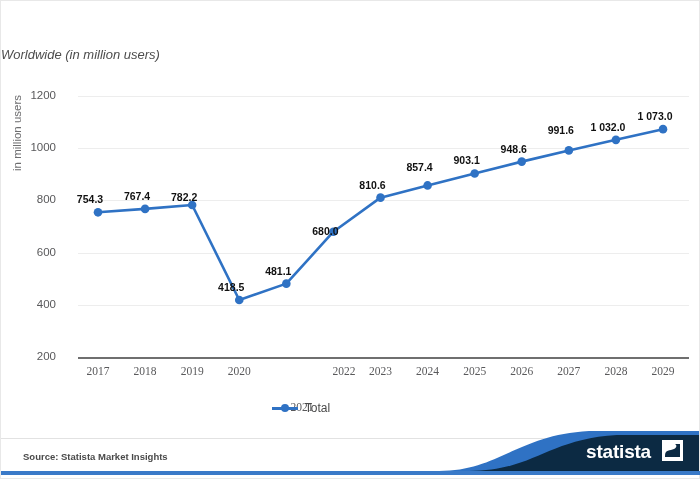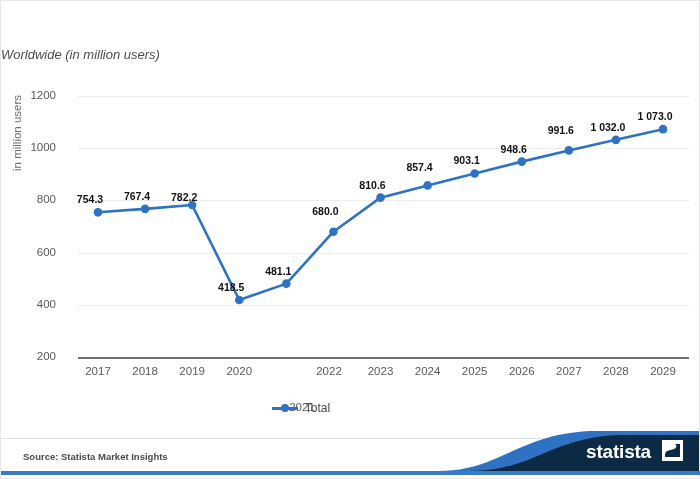--- a/index.html
+++ b/index.html
@@ -79,20 +79,21 @@
     transform: rotate(-90deg);
     transform-origin: left top;
     white-space: nowrap;
   }
   #xtick-row {
     position: absolute;
     left: 77px;
     top: 364px;
     width: 611px;
     height: 20px;
+    font-family: Liberation Serif, serif;
   }
   .xtick-label {
     position: absolute;
     font-size: 11.5px;
     color: #59595b;
     text-align: center;
     transform: translateX(-50%);
     white-space: nowrap;
   }
   
@@ -236,38 +237,38 @@
         <circle cx="490.83333333333337" cy="54.39240000000001" r="4.3" fill="#2f72c4"></circle>
         <circle cx="537.9166666666667" cy="43.84800000000001" r="4.3" fill="#2f72c4"></circle>
         <circle cx="585" cy="33.14699999999999" r="4.3" fill="#2f72c4"></circle>
       </svg>
     <div id="point-labels">
         <div class="point-label" style="left: 12px; top: 109.328px;">754.3</div>
         <div class="point-label" style="left: 59.0833px; top: 105.909px;">767.4</div>
         <div class="point-label" style="left: 106.167px; top: 99px; margin-top: 8px;">782.2</div>
         <div class="point-label" style="left: 153.25px; top: 196.971px;">418.5</div>
         <div class="point-label" style="left: 200.333px; top: 180.633px;">481.1</div>
-        <div class="point-label" style="left: 247.417px; top: 121px;">680.0</div>
+        <div class="point-label" style="left: 247.417px; top: 141px;">680.0</div>
         <div class="point-label" style="left: 294.5px; top: 94.6334px;">810.6</div>
         <div class="point-label" style="left: 341.583px; top: 77px;">857.4</div>
         <div class="point-label" style="left: 388.667px; top: 70.4909px;">903.1</div>
         <div class="point-label" style="left: 435.75px; top: 58.6154px;">948.6</div>
         <div class="point-label" style="left: 482.833px; top: 40px;">991.6</div>
         <div class="point-label" style="left: 529.917px; top: 36.848px;">1 032.0</div>
         <div class="point-label" style="left: 577px; top: 26.147px;">1 073.0</div>
       </div>
   </div>
 
   <div id="xtick-row">
       <div class="xtick-label" style="left: 20px;">2017</div>
       <div class="xtick-label" style="left: 67.0833px;">2018</div>
       <div class="xtick-label" style="left: 114.167px;">2019</div>
       <div class="xtick-label" style="left: 161.25px;">2020</div>
       <div class="xtick-label" style="left: 224px; margin-top: 36px;">2021</div>
-      <div class="xtick-label" style="left: 251px;">2022</div>
+      <div class="xtick-label" style="left: 266px;">2022</div>
       <div class="xtick-label" style="left: 302.5px;">2023</div>
       <div class="xtick-label" style="left: 349.583px;">2024</div>
       <div class="xtick-label" style="left: 396.667px;">2025</div>
       <div class="xtick-label" style="left: 443.75px;">2026</div>
       <div class="xtick-label" style="left: 490.833px;">2027</div>
       <div class="xtick-label" style="left: 537.917px;">2028</div>
       <div class="xtick-label" style="left: 585px;">2029</div>
     </div>
 
   <div id="legend">

